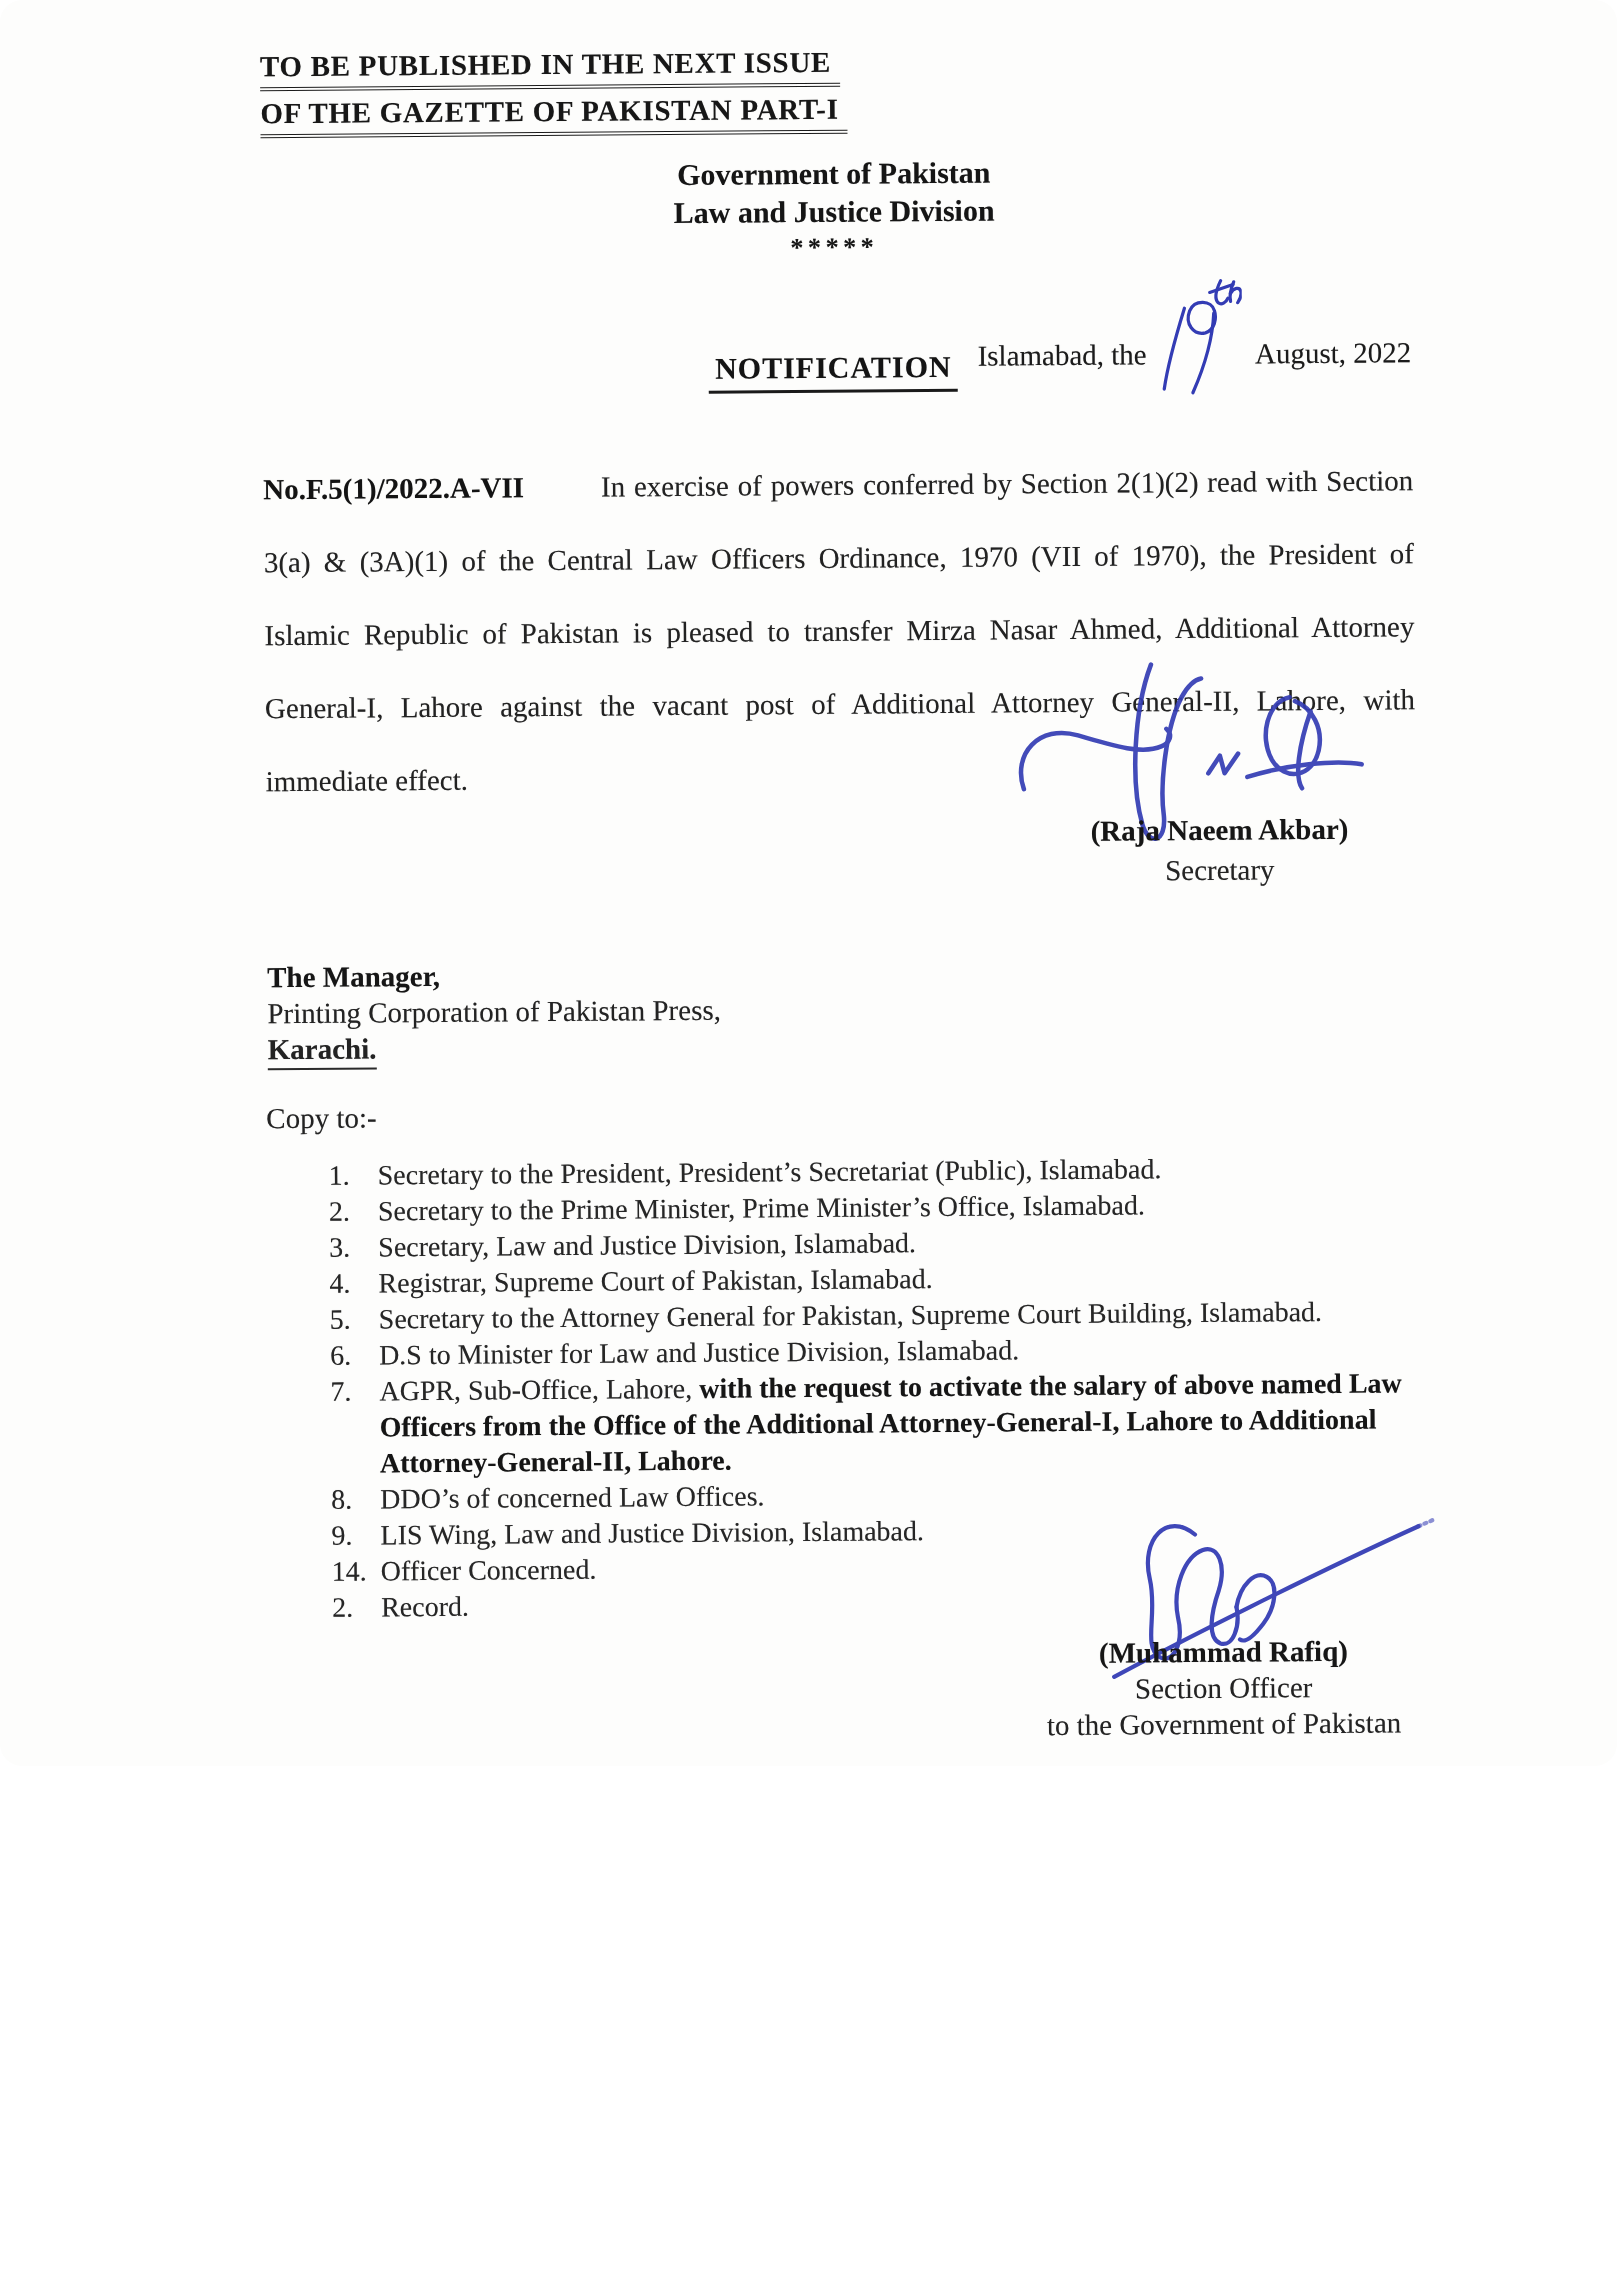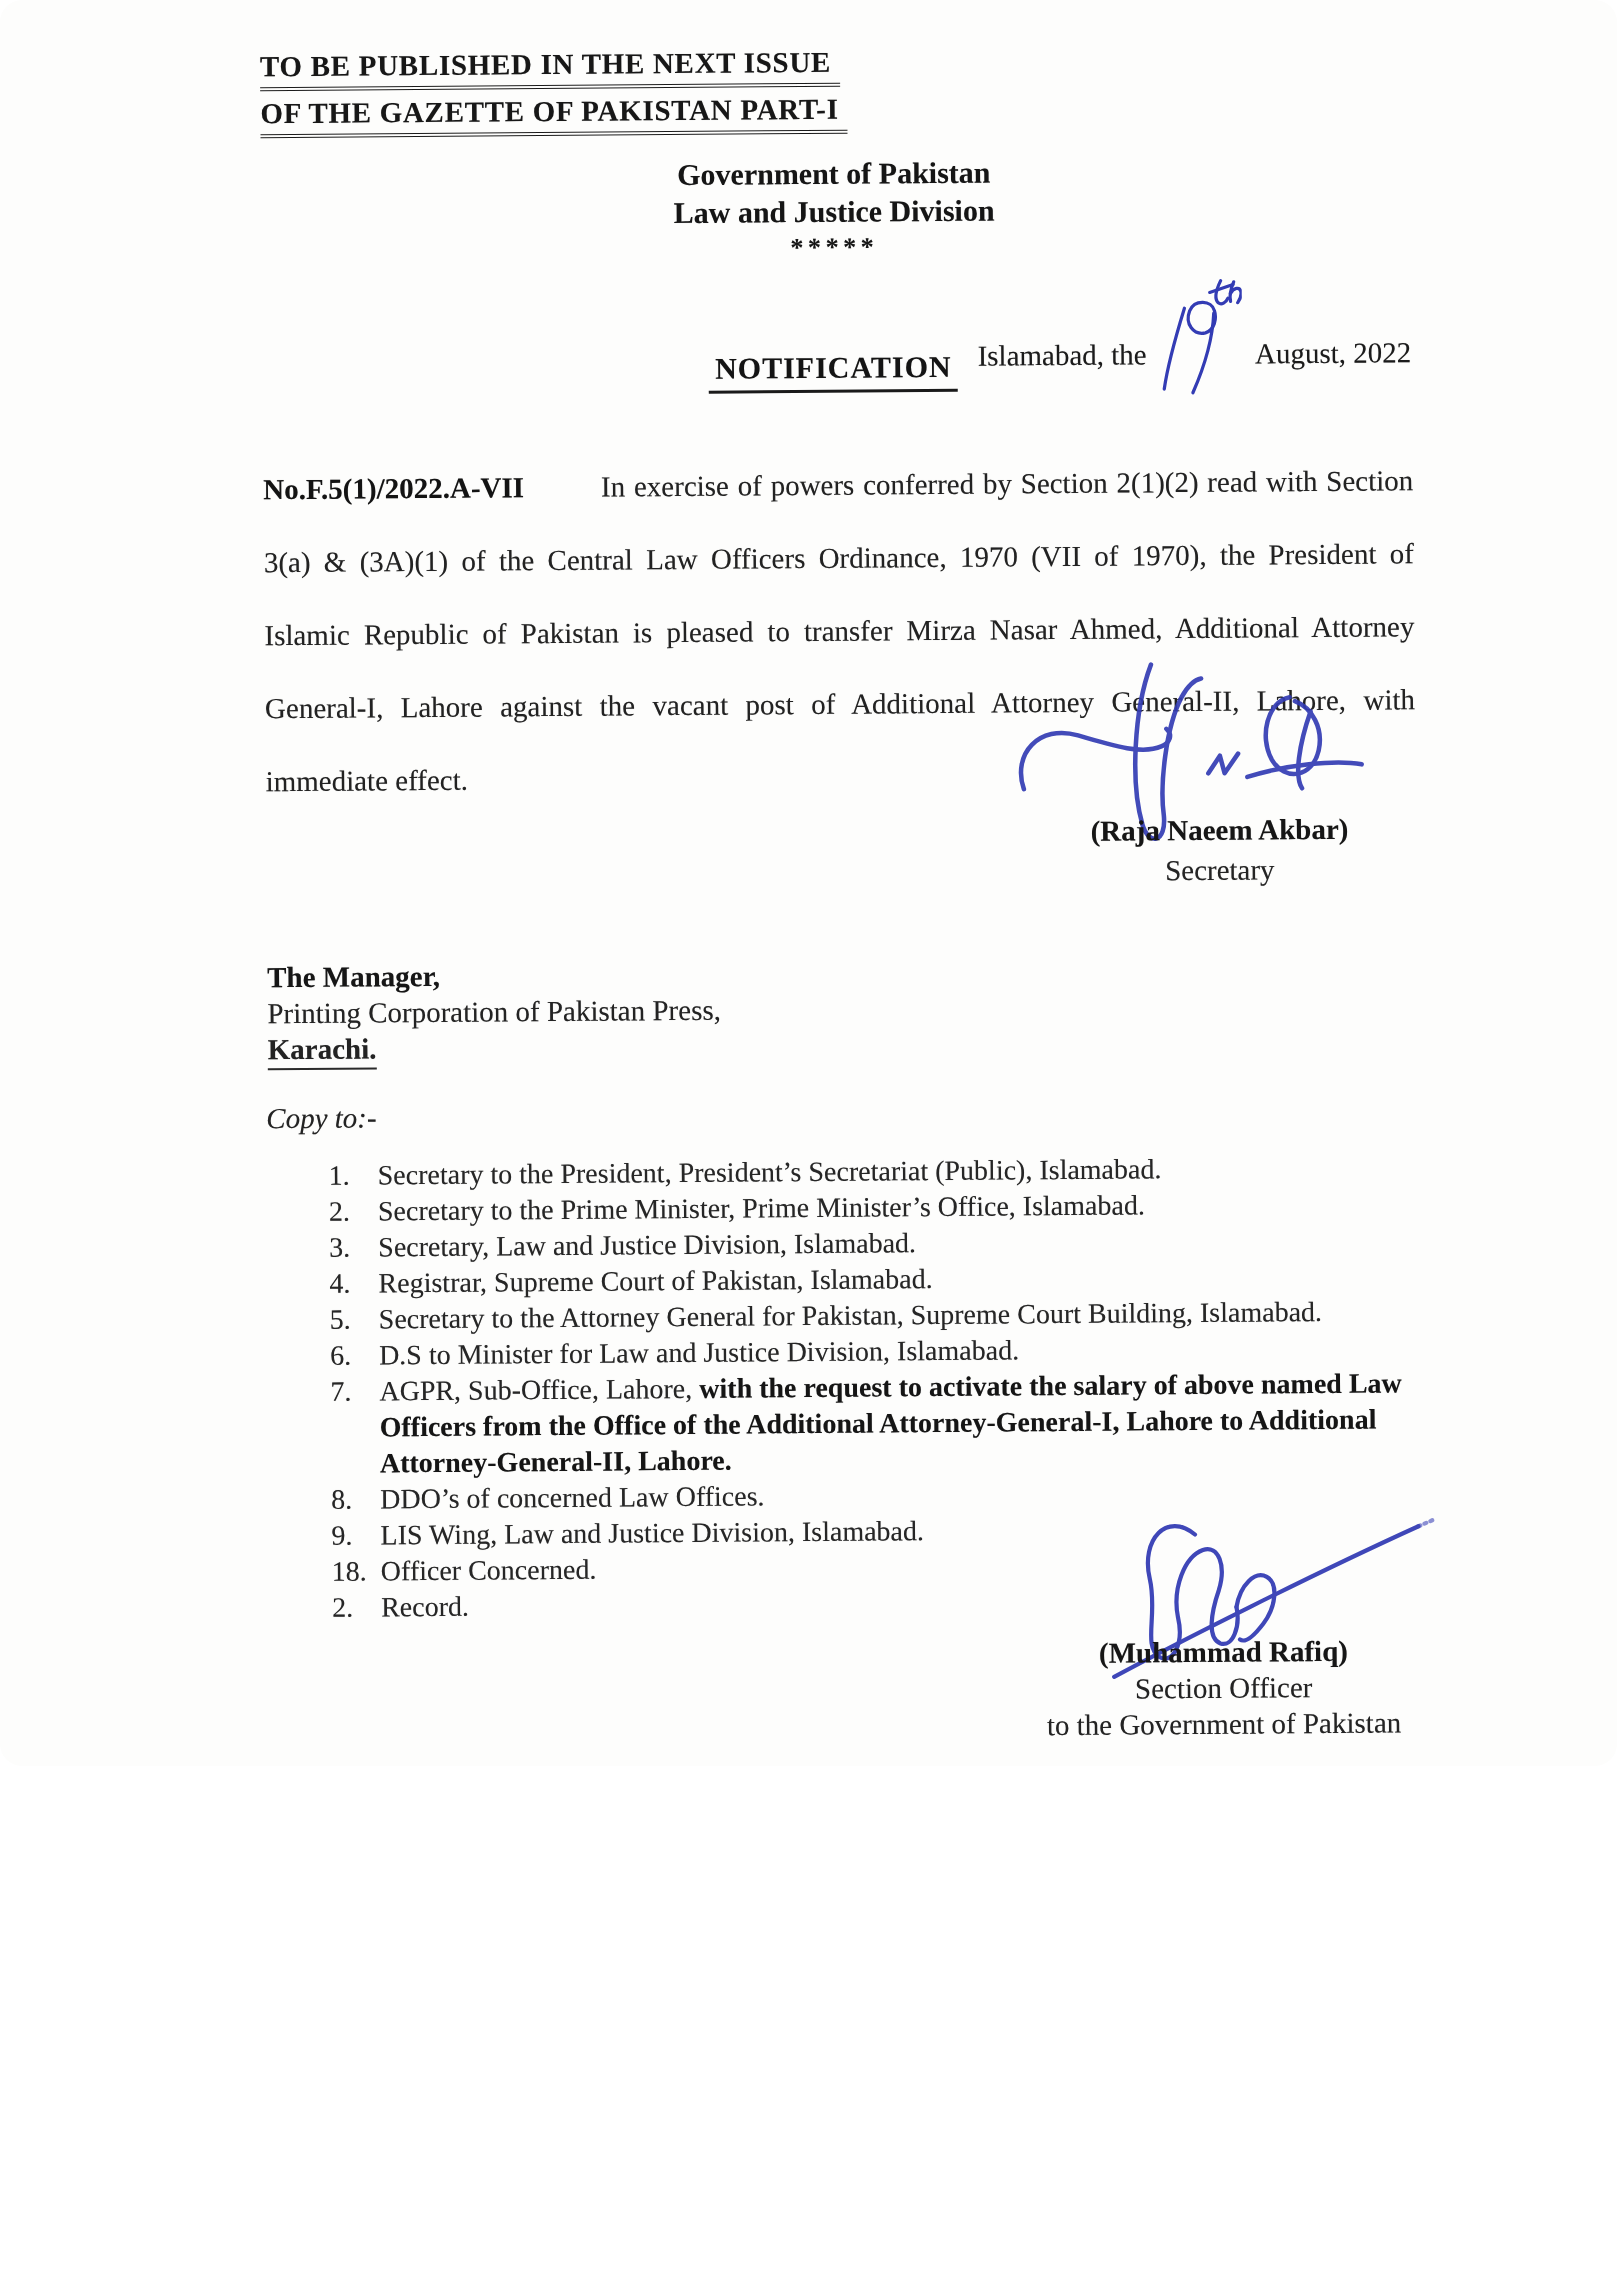--- a/index.html
+++ b/index.html
@@ -159,21 +159,20 @@
     padding-bottom: 0.7px;
     font-weight: bold;
   }
 
   
   .copy-label {
     position: absolute;
     left: 263px; top: 1098px;
     font-size: 29px;
     color: #232323;
-    font-style: italic;
   }
   .copy-list {
     position: absolute;
     left: 325px; top: 1154px;
     width: 1099px;
     font-size: 28px;
     line-height: 36px;
     color: #262626;
   }
   .copy-row { display: flex; align-items: flex-start; }
@@ -280,21 +279,21 @@
       </div>
       <div class="copy-row">
         <span class="num">8.</span>
         <span class="item-text">DDO’s of concerned Law Offices.</span>
       </div>
       <div class="copy-row">
         <span class="num">9.</span>
         <span class="item-text">LIS Wing, Law and Justice Division, Islamabad.</span>
       </div>
       <div class="copy-row">
-        <span class="num">18.</span>
+        <span class="num">14.</span>
         <span class="item-text">Officer Concerned.</span>
       </div>
       <div class="copy-row">
         <span class="num">2.</span>
         <span class="item-text">Record.</span>
       </div>
     </div>
 
     <svg class="sig-svg sig2 ink" viewBox="0 0 530 320">
       <g stroke-width="6.5" opacity="0.94">

